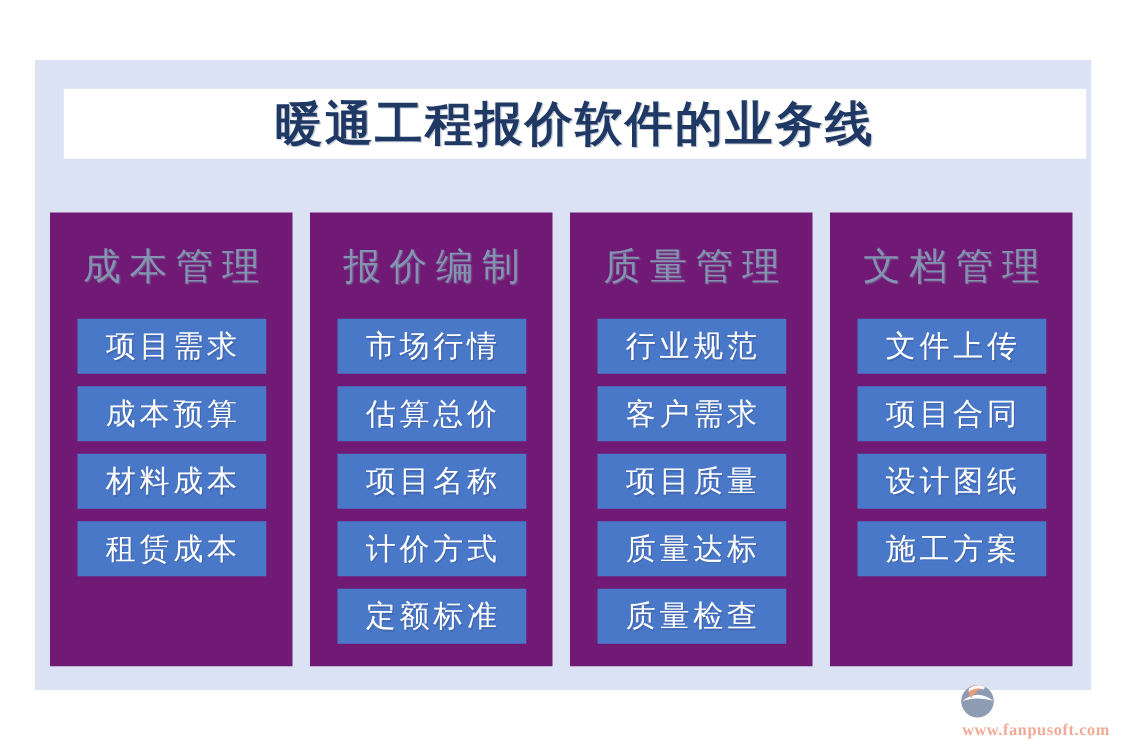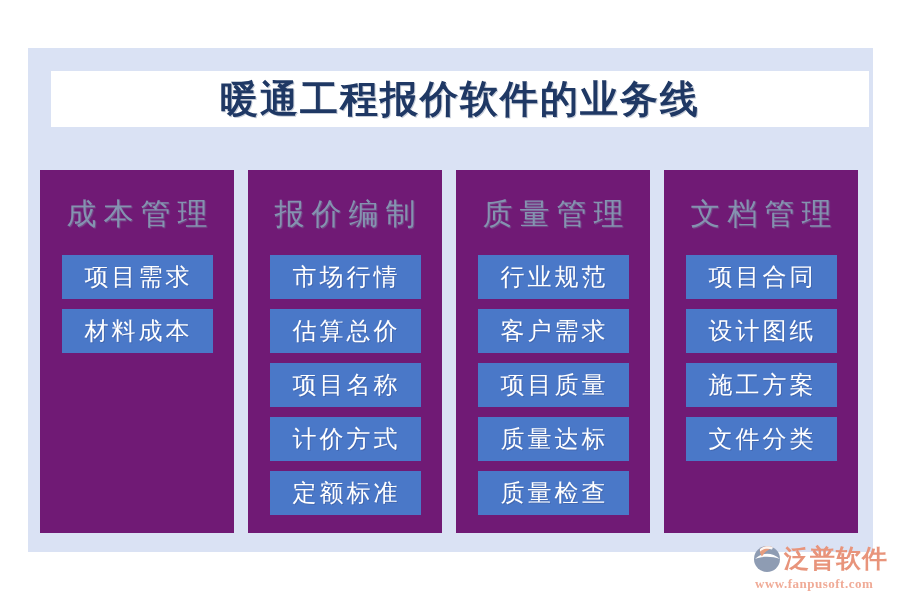--- a/index.html
+++ b/index.html
@@ -105,21 +105,23 @@
 
 <div class="title-bar">
   <div class="title-text">暖通工程报价软件的业务线</div>
 </div>
 
 <div class="columns">
 
   <div class="column">
     <div class="column-header">成本管理</div>
     <div class="btn">项目需求</div>
+    <div class="btn">成本预算</div>
     <div class="btn">材料成本</div>
+    <div class="btn">租赁成本</div>
   </div>
 
   <div class="column">
     <div class="column-header">报价编制</div>
     <div class="btn">市场行情</div>
     <div class="btn">估算总价</div>
     <div class="btn">项目名称</div>
     <div class="btn">计价方式</div>
     <div class="btn">定额标准</div>
   </div>
@@ -128,32 +130,31 @@
     <div class="column-header">质量管理</div>
     <div class="btn">行业规范</div>
     <div class="btn">客户需求</div>
     <div class="btn">项目质量</div>
     <div class="btn">质量达标</div>
     <div class="btn">质量检查</div>
   </div>
 
   <div class="column">
     <div class="column-header">文档管理</div>
+    <div class="btn">文件上传</div>
     <div class="btn">项目合同</div>
     <div class="btn">设计图纸</div>
     <div class="btn">施工方案</div>
-    <div class="btn">文件分类</div>
   </div>
 
 </div>
 
 <div class="watermark">
   <div class="wm-top">
     <svg class="wm-logo" viewBox="0 0 28 28" aria-hidden="true">
       <circle cx="14" cy="14" r="13" fill="#8e9cb3"></circle>
       <path d="M2 14 C9 7 19 7 27 14 C19 11 9 11 2 14 Z" fill="#ffffff"></path>
       <path d="M7 4 C11 0.5 17 0.5 20 2.5 C15 4.5 11 7.5 9 11.5 C7 9 6.5 6 7 4 Z" fill="#e79d7e"></path>
       <path d="M7 4 C11 0.5 17 0.5 20 2.5 L19 4.5 C14 3 10 4 7 6.5 Z" fill="#ffffff" opacity="0.9"></path>
     </svg>
-    <span class="wm-brand">泛普软件</span>
   </div>
   <span class="wm-url">www.fanpusoft.com</span>
 </div>
 
 </body></html>

